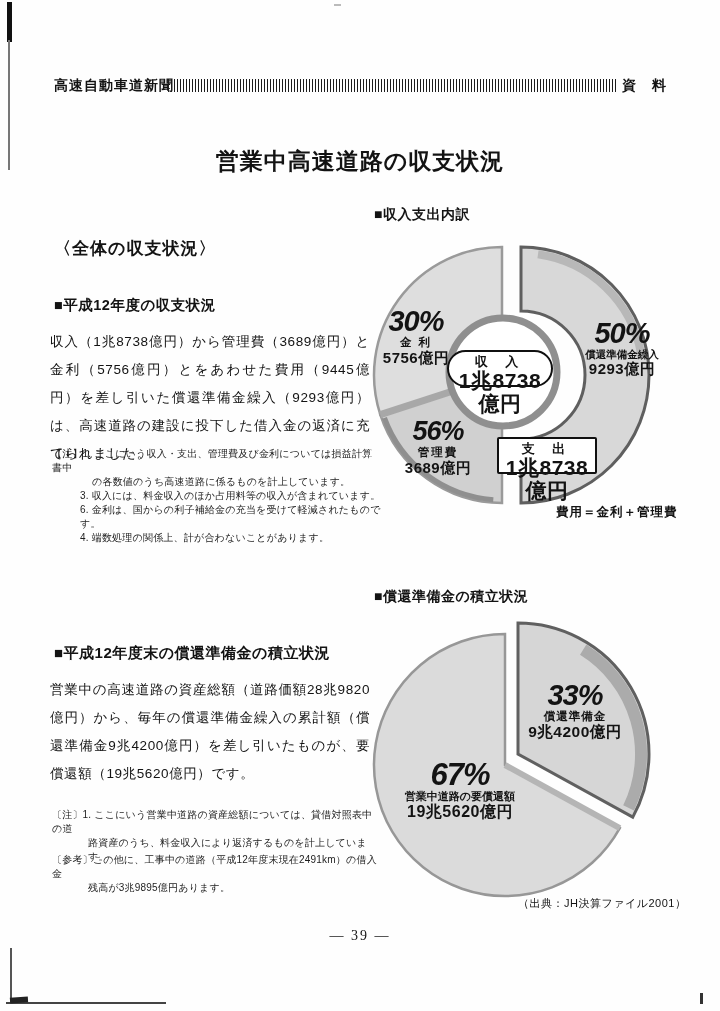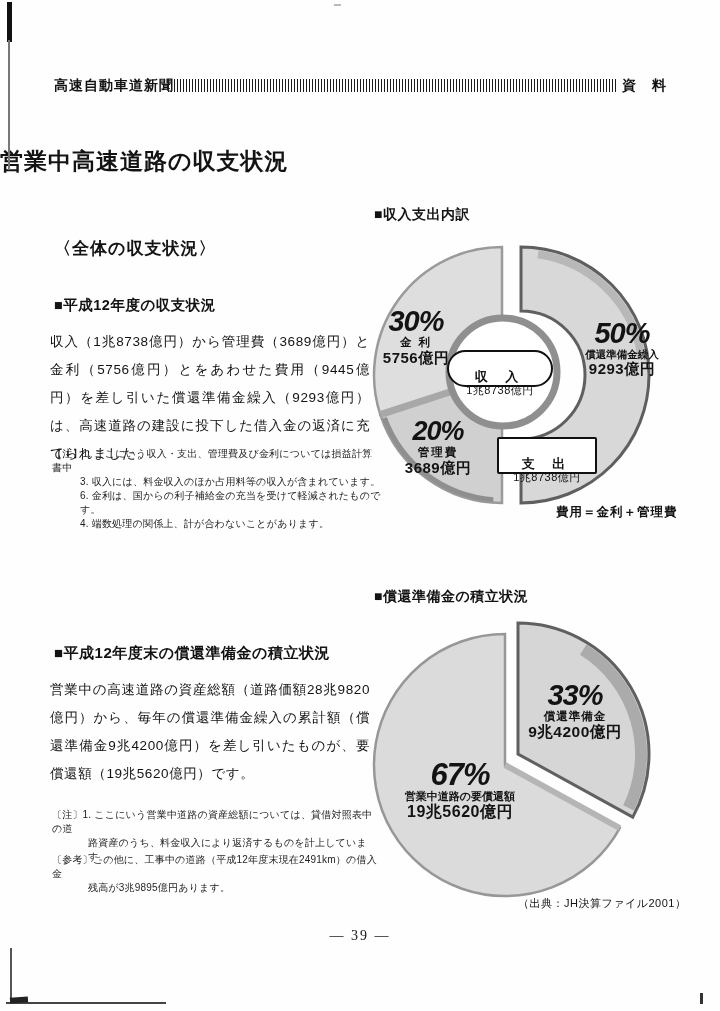--- a/index.html
+++ b/index.html
@@ -2,53 +2,54 @@
 <html><head>
 <meta charset="utf-8">
 <style>
   *{margin:0;padding:0;box-sizing:border-box}
   html,body{width:720px;height:1011px}
   body{background:#fefefe;font-family:"Liberation Sans","DejaVu Sans",sans-serif;position:relative;color:#131313;overflow:hidden}
   .abs{position:absolute}
   .ctr{text-align:center}
   .hdr-text{font-size:14px;font-weight:bold;letter-spacing:1px}
   .stripe{background:repeating-linear-gradient(90deg,#1c1c1c 0,#1c1c1c 1px,transparent 1px,transparent 3px)}
-  .page-title{font-size:23px;font-weight:bold;letter-spacing:1px;width:720px;}
+  .page-title{font-size:23px;font-weight:bold;letter-spacing:1px;width:720px;text-align:center}
   .sec-head1{font-size:17px;font-weight:bold;letter-spacing:1px}
   .sec-head2{font-size:14.5px;font-weight:bold;letter-spacing:.5px}
   .bodytxt{font-size:13.5px;line-height:28px;letter-spacing:.6px;width:320px;text-align:justify}
   .note{font-size:10px;line-height:14px;letter-spacing:.2px;color:#1d1d1d}
   .ind40{padding-left:40px}.ind36{padding-left:36px}.ind28{padding-left:28px}
   .chart-head{font-size:14px;font-weight:bold;letter-spacing:.5px}
   .pct{font-weight:bold;font-style:italic;font-size:29px;letter-spacing:-1px;line-height:30px}
   .slice-label{line-height:1.15}
   .sl-name{font-size:11.5px;font-weight:bold;letter-spacing:2px}
   .sl-amt{font-size:15px;font-weight:bold;letter-spacing:.5px}
-  .rbox{background:#fff;border:2.5px solid #101010;text-align:center;line-height:1.1;padding-top:18px}
+  .rbox{background:#fff;border:2.5px solid #101010;text-align:center;line-height:1.1;padding-top:3px}
   .rbox .l1{font-size:13px;font-weight:bold;letter-spacing:7px}
-  .rbox .l2{font-size:11px;font-weight:normal;letter-spacing:.5px}
+  .rbox .l2{font-size:21px;font-weight:bold;letter-spacing:.5px}
   .cost-note{font-size:12.5px;font-weight:bold;letter-spacing:1px}
   .source{font-size:11px;letter-spacing:.5px}
   .pageno{font-family:"Liberation Serif","DejaVu Serif",serif;font-size:14px;letter-spacing:2px}
   .artifact{background:#111}
 </style>
 </head>
 <body>
 
 <div class="abs hdr-text" style="left:54px;top:77px">高速自動車道新聞</div>
 <div class="abs stripe" style="left:168px;top:79px;width:450px;height:13px"></div>
 <div class="abs hdr-text" style="left:622px;top:77px;letter-spacing:6px">資 料</div>
 
 <div class="abs page-title" style="left:0;top:146px">営業中高速道路の収支状況</div>
 
 <div class="abs sec-head1" style="left:54px;top:237px">〈全体の収支状況〉</div>
 <div class="abs sec-head2" style="left:54px;top:296px">■平成12年度の収支状況</div>
 <div class="abs bodytxt" style="left:50px;top:328px">収入（1兆8738億円）から管理費（3689億円）と金利（5756億円）とをあわせた費用（9445億円）を差し引いた償還準備金繰入（9293億円）は、高速道路の建設に投下した借入金の返済に充てられました。</div>
 <div class="abs" style="left:52px;top:447px;width:330px">
   <div class="note">【注】1. ここにいう収入・支出、管理費及び金利については損益計算書中</div>
+  <div class="note ind40">の各数値のうち高速道路に係るものを計上しています。</div>
   <div class="note ind28">3. 収入には、料金収入のほか占用料等の収入が含まれています。</div>
   <div class="note ind28">6. 金利は、国からの利子補給金の充当を受けて軽減されたものです。</div>
   <div class="note ind28">4. 端数処理の関係上、計が合わないことがあります。</div>
 </div>
 
 <div class="abs chart-head" style="left:374px;top:206px">■収入支出内訳</div>
 <svg id="pie1" class="abs" style="left:352px;top:228px" width="320" height="290" viewBox="0 0 320 290">
     <path d="M 150 147 L 150.0 275.0 A 128 128 0 0 1 28.3 186.6 Z" fill="#d0d0d0" stroke="#9a9a9a" stroke-width="2.5"></path>
     <path d="M 150 147 L 28.3 186.6 A 128 128 0 0 1 150.0 19.0 Z" fill="#dedede" stroke="#9a9a9a" stroke-width="2.5"></path>
     <path d="M 150 147 L 28.3 186.6" stroke="#a8a8a8" stroke-width="7" fill="none"></path>
@@ -62,21 +63,21 @@
   <div class="pct">30%</div>
   <div class="sl-name">金 利</div>
   <div class="sl-amt">5756億円</div>
 </div>
 <div class="abs ctr slice-label" style="left:570px;top:318px;width:104px">
   <div class="pct">50%</div>
   <div class="sl-name" style="font-size:10.5px;letter-spacing:0">償還準備金繰入</div>
   <div class="sl-amt">9293億円</div>
 </div>
 <div class="abs ctr slice-label" style="left:388px;top:416px;width:100px">
-  <div class="pct" style="font-size:27px">20%</div>
+  <div class="pct" style="font-size:27px">56%</div>
   <div class="sl-name">管理費</div>
   <div class="sl-amt">3689億円</div>
 </div>
 
 <div class="abs rbox" style="left:447px;top:350px;width:106px;height:37px;border-radius:19px">
   <div class="l1">収 入</div>
   <div class="l2">1兆8738億円</div>
 </div>
 <div class="abs rbox" style="left:497px;top:437px;width:100px;height:37px;border-radius:2px">
   <div class="l1">支 出</div>

